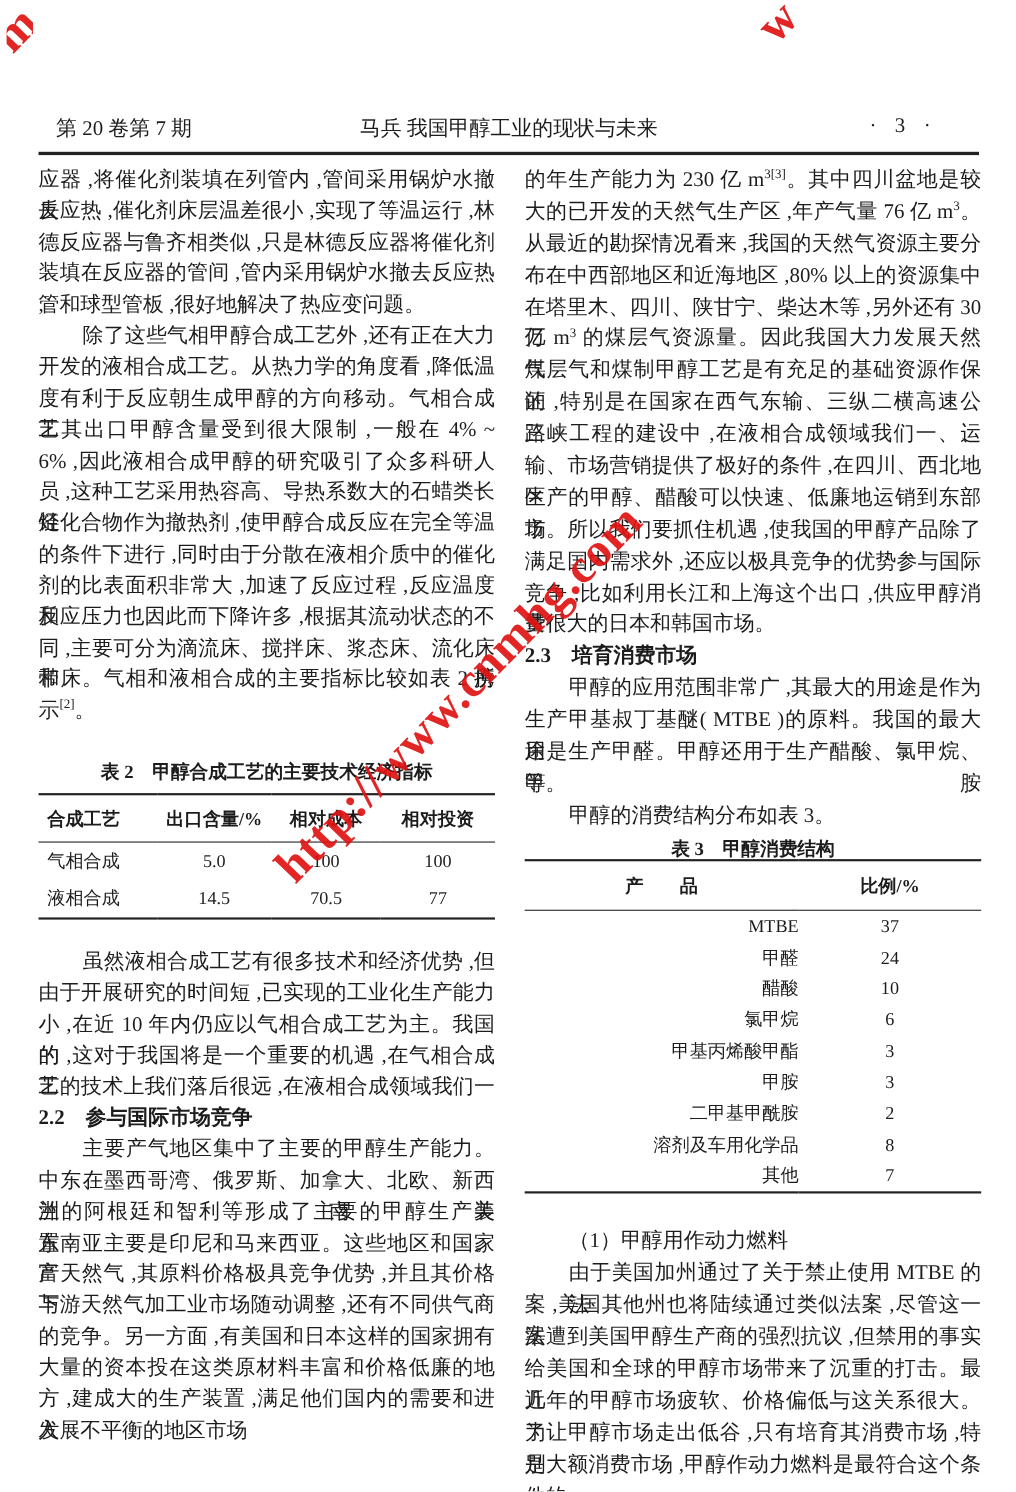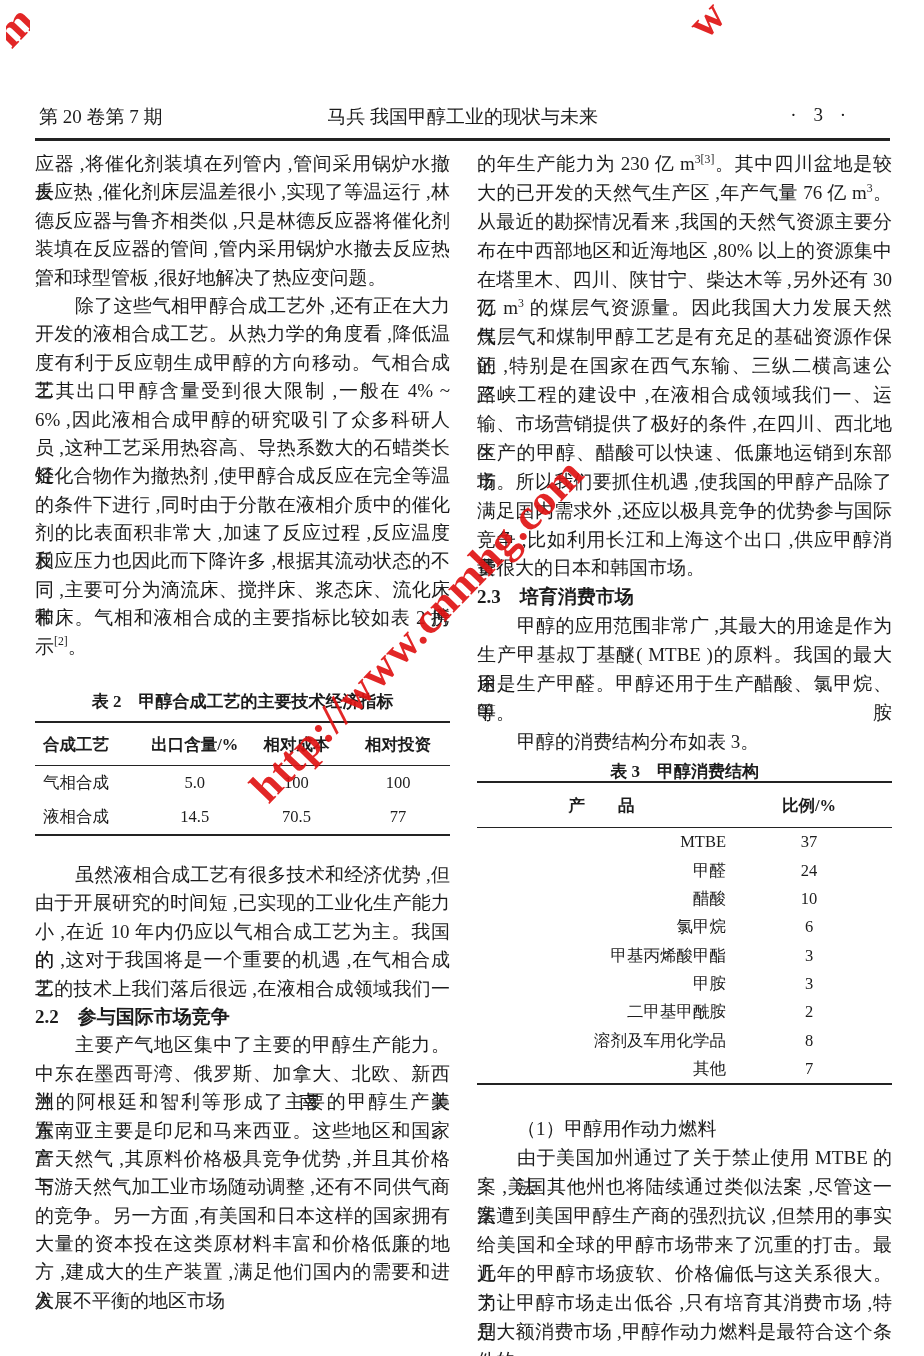--- a/index.html
+++ b/index.html
@@ -1,20 +1,20 @@
 <!DOCTYPE html>
 <html><head>
 <meta charset="utf-8">
 <style>
   html,body{margin:0;padding:0;background:#ffffff;}
   .page{position:relative;width:924px;height:1356px;background:#fff;overflow:hidden;
         font-family:"Liberation Serif","DejaVu Serif",serif;color:#1c1c1c;}
   
   .hdr{position:absolute;left:35px;top:104px;width:855px;height:32px;font-size:19px;}
-  .hl{position:absolute;left:4px;top:0;}
+  .hl{position:absolute;left:16px;top:0;}
   .hc{position:absolute;left:0;right:0;text-align:center;top:0;}
   .hr{position:absolute;right:38px;top:0;letter-spacing:6px;}
   .rule{position:absolute;left:35px;top:138px;width:855px;height:2.5px;background:#232323;}
   
   .sec{position:absolute;width:415px;font-size:19px;}
   .ln{height:28.4px;line-height:28.4px;text-align:justify;text-align-last:justify;white-space:normal;overflow:visible;}
   .lh29 .ln{height:28.9px;line-height:28.9px;}
   .lh290 .ln{height:29px;line-height:29px;}
   .e{text-align-last:left;}
   .ind{padding-left:40px;}

